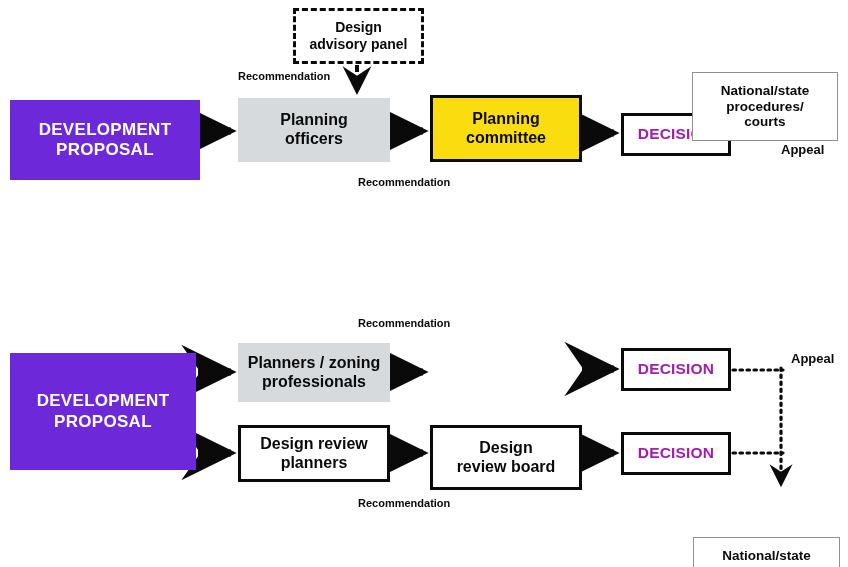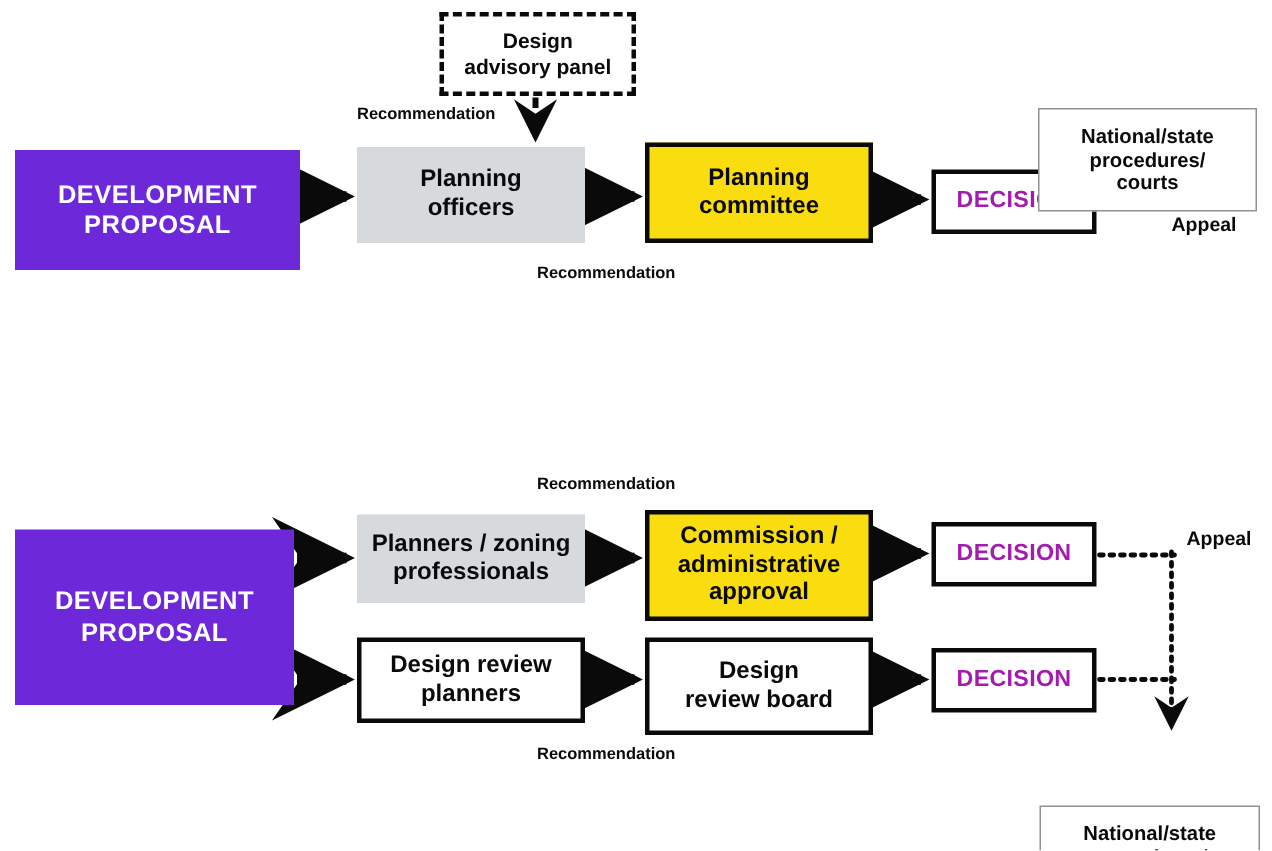--- a/index.html
+++ b/index.html
@@ -199,23 +199,20 @@
 PROPOSAL</div>
 
   <div class="node n-grey" style="left:238px; top:343px; width:152px; height:59px;">Planners / zoning
 professionals</div>
 
   <div class="node n-white" style="left:238px; top:425px; width:152px; height:57px;">Design review
 planners</div>
 
   <div class="label" style="left:358px; top:497px;">Recommendation</div>
 
-  <div class="node n-yellow" style="left:430px; top:340px; width:152px; height:74px;">Commission /
-administrative
-approval</div>
 
   <div class="node n-white" style="left:430px; top:425px; width:152px; height:65px;">Design
 review board</div>
 
   <div class="node n-decision" style="left:621px; top:348px; width:110px; height:43px;">DECISION</div>
 
   <div class="node n-decision" style="left:621px; top:432px; width:110px; height:43px;">DECISION</div>
 
   <div class="label label-appeal" style="left:791px; top:351px;">Appeal</div>
 

